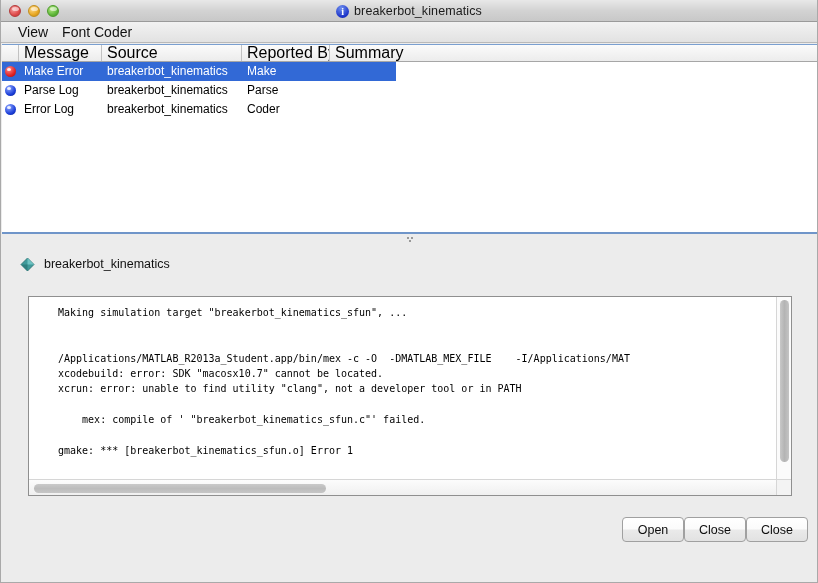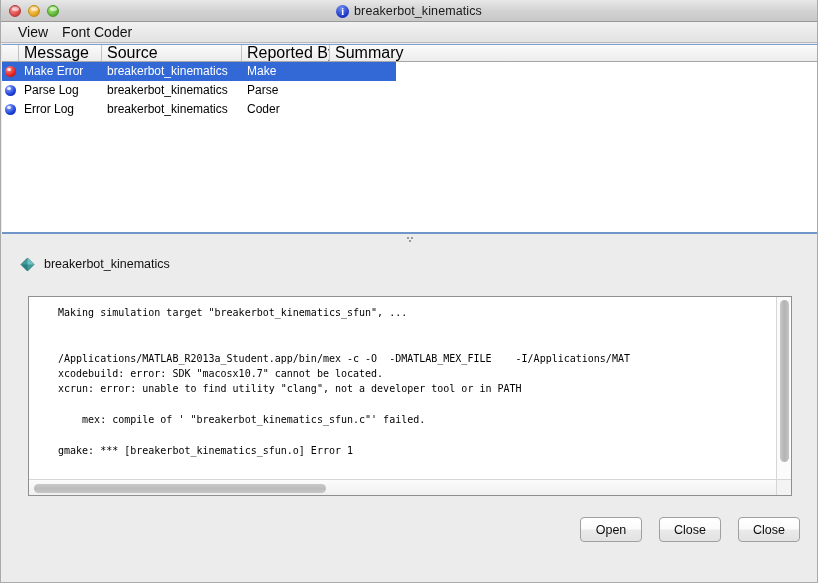--- a/index.html
+++ b/index.html
@@ -331,24 +331,23 @@
     height: 16px;
     background: #f3f3f3;
     border-left: 1px solid #d6d6d6;
     border-top: 1px solid #d6d6d6;
     box-sizing: border-box;
   }
 
   
   #buttonbar {
     position: absolute;
-    right: 18px;
+    right: 10px;
     top: 272px;
     display: flex;
-    gap: 17px;
   }
   .btn {
     width: 62px;
     height: 25px;
     border-radius: 4px;
     border: 1px solid #a0a0a0;
     background: linear-gradient(to bottom, #ffffff 0%, #fbfbfb 48%, #eaeaea 52%, #e2e2e2 100%);
     font-family: "Liberation Sans", sans-serif;
     font-size: 12.5px;
     color: #0d0d0d;

